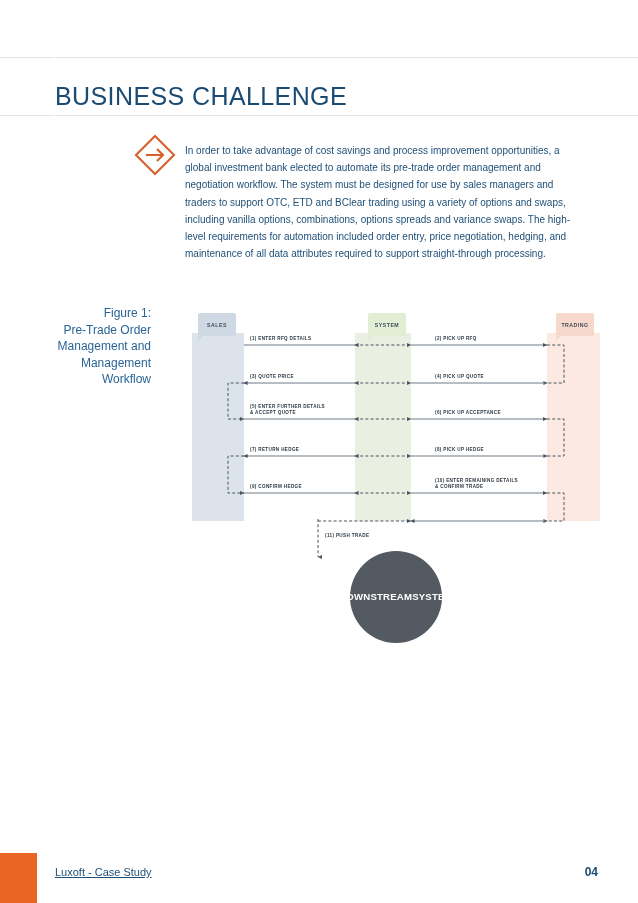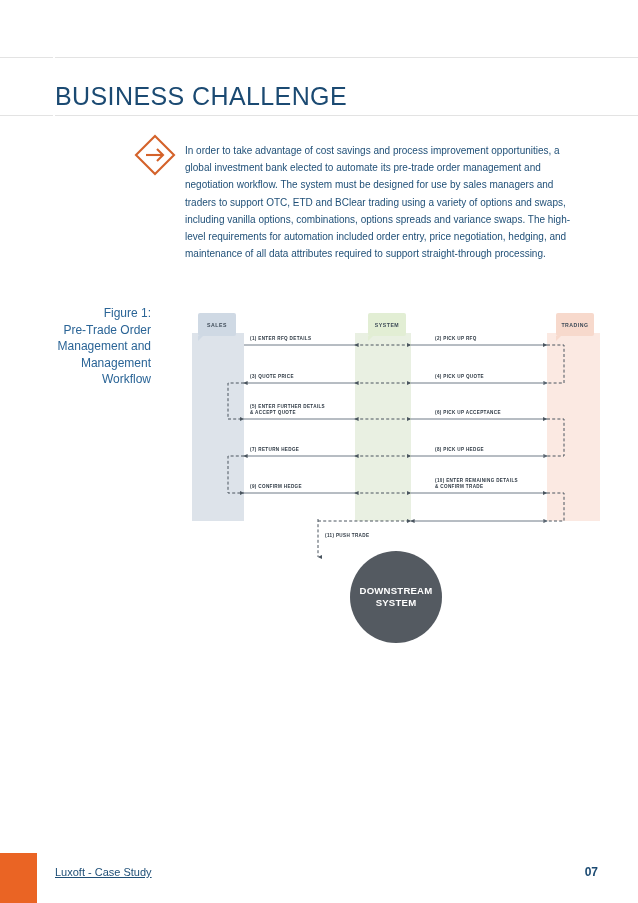--- a/index.html
+++ b/index.html
@@ -147,21 +147,21 @@
   
   .downstream {
     position: absolute;
     left: 350px;
     top: 551px;
     width: 92px;
     height: 92px;
     border-radius: 50%;
     background: #545a61;
     display: flex;
-    flex-direction: column;
+    flex-direction: row;
     align-items: center;
     justify-content: center;
     color: #ffffff;
     font-size: 9.6px;
     font-weight: 700;
     line-height: 12px;
     text-align: center;
     letter-spacing: 0.2px;
   }
 
@@ -301,13 +301,13 @@
   <div class="msg-label" style="left:135px; top:228px;">(11) PUSH TRADE</div>
 </div>
 
 <div class="downstream">
   <span>DOWNSTREAM</span>
   <span>SYSTEM</span>
 </div>
 
 <div class="footer-block"></div>
 <div class="footer-text">Luxoft - Case Study</div>
-<div class="footer-page">07</div>
+<div class="footer-page">04</div>
 
 </body></html>

